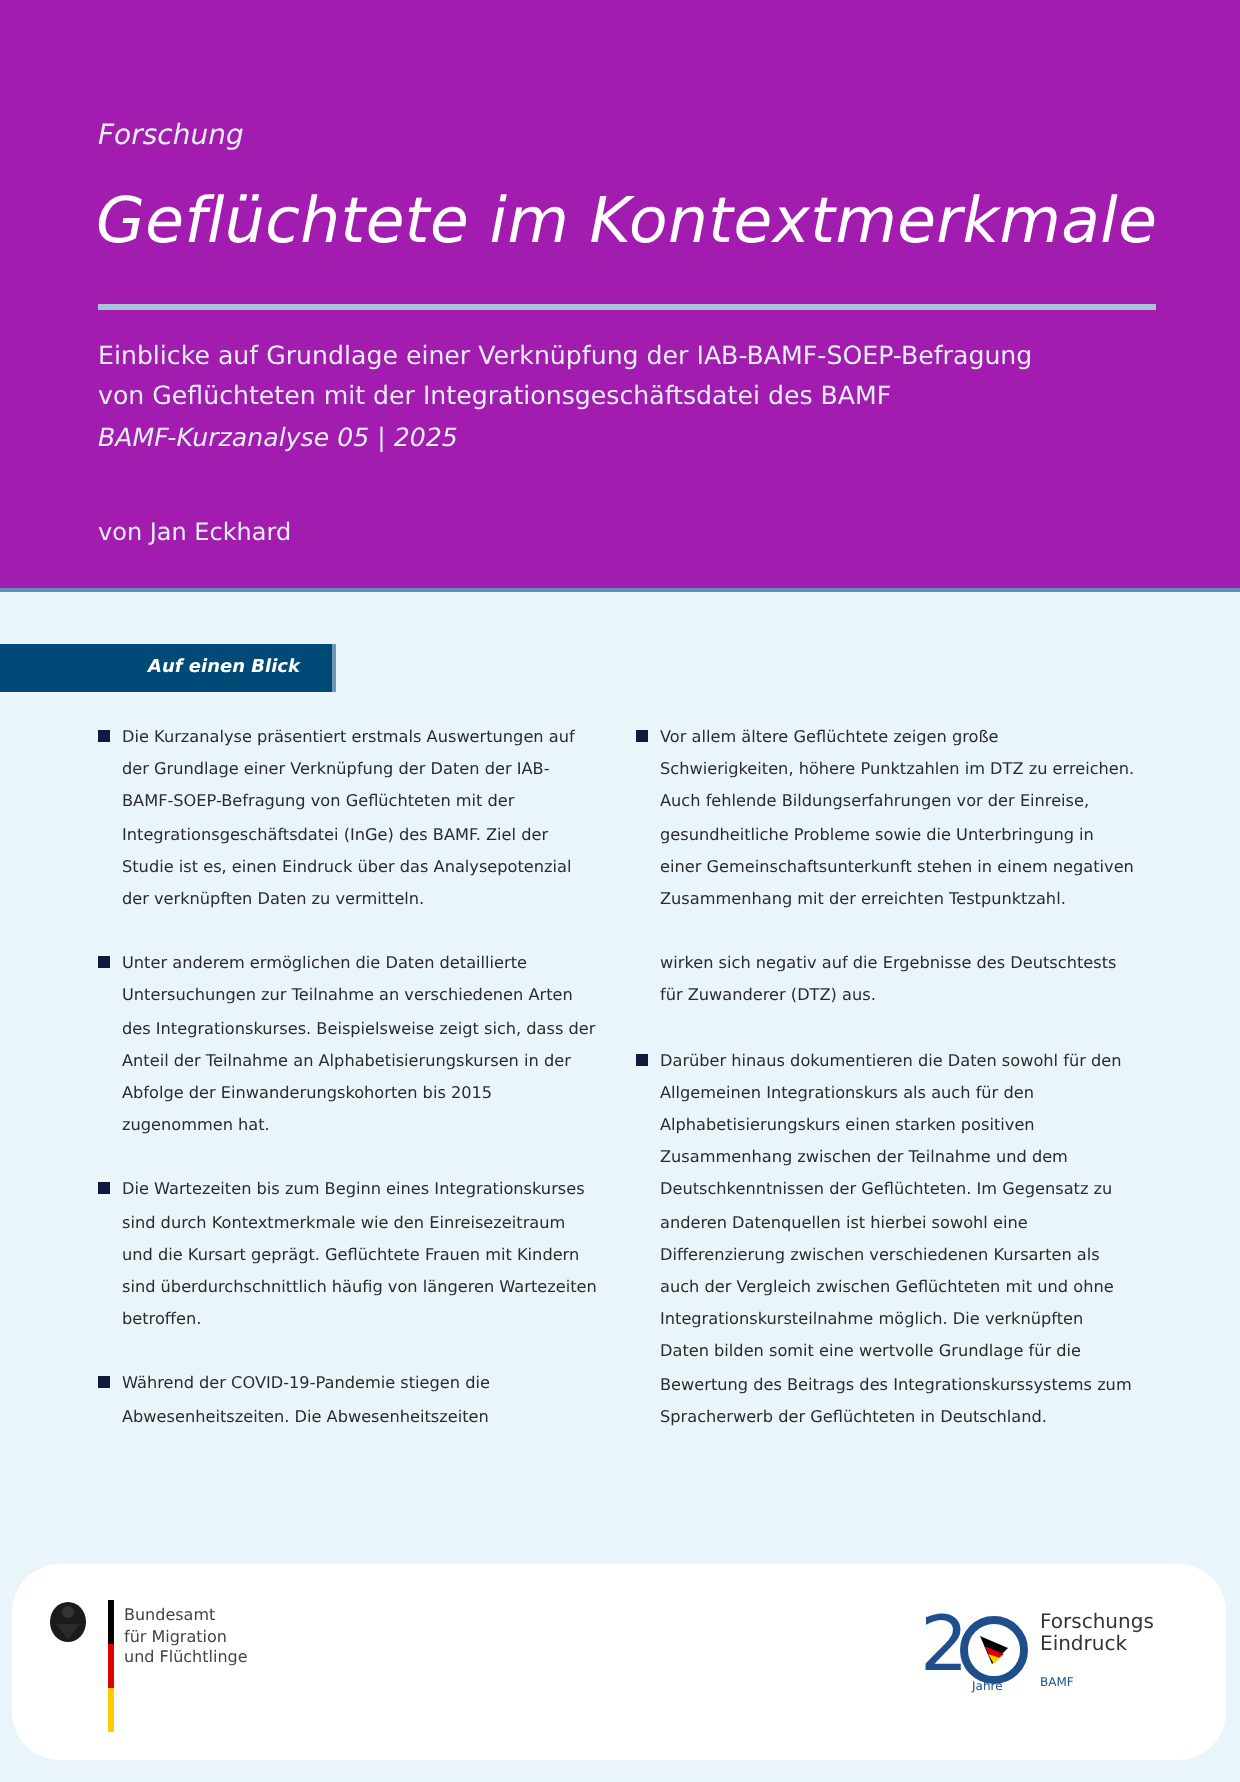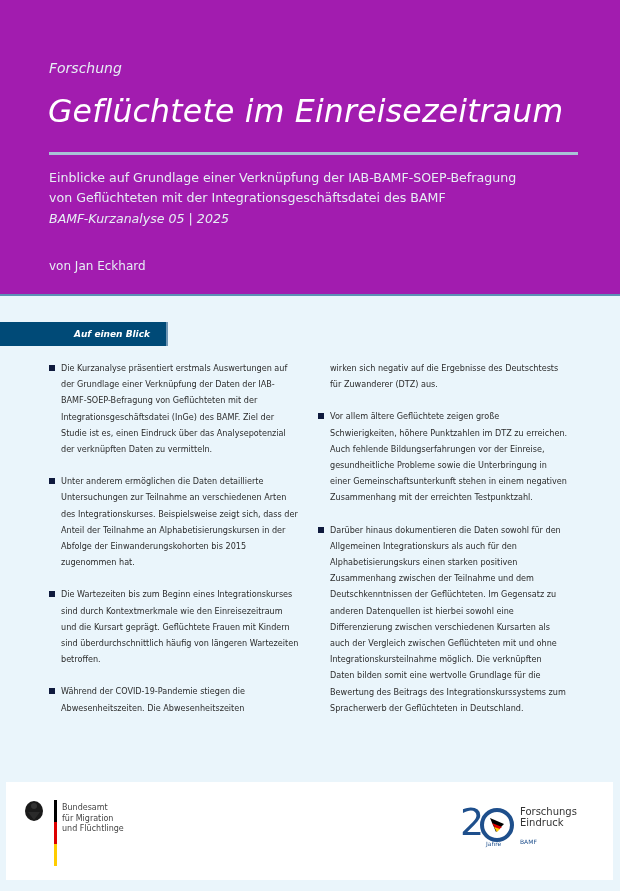--- a/index.html
+++ b/index.html
@@ -60,20 +60,21 @@
     .bullet {
       position: relative; padding-left: 12px;
     }
     .bullet-marker {
       position: absolute; left: 0; top: 5px; width: 6px; height: 6px;
       background: #0f1a3d;
     }
     .footer {
       position: absolute; left: 6px; top: 782px; width: 607px; height: 98px;
       background: #ffffff;
+      border-radius: 24px;
     }
     .bamf-logo { position: absolute; left: 18px; top: 18px; width: 140px; height: 70px; }
     .eagle { position: absolute; left: 0; top: 0; width: 20px; height: 24px; }
     .flag-bar { position: absolute; left: 30px; top: 0; width: 3px; height: 66px; }
     .flag-bar .b { height: 22px; background: #000000; }
     .flag-bar .r { height: 22px; background: #dd0000; }
     .flag-bar .g { height: 22px; background: #ffcc00; }
     .bamf-text {
       position: absolute; left: 38px; top: 3px;
       font-size: 8px; line-height: 10.5px; color: #444444;
@@ -98,21 +99,21 @@
     }
     .fz-bamf {
       position: absolute; left: 60px; top: 38px; font-size: 6px; color: #1e4f8c;
     }
   </style>
 </head>
 <body>
 
 <div class="header">
   <div class="kicker">Forschung</div>
-  <h1 class="title">Geflüchtete im Einreisezeitraum</h1>
+  <h1 class="title">Geflüchtete im Kontextmerkmale</h1>
   <div class="title-rule"></div>
   <div class="subtitle">
     <div>Einblicke auf Grundlage einer Verknüpfung der IAB-BAMF-SOEP-Befragung</div>
     <div>von Geflüchteten mit der Integrationsgeschäftsdatei des BAMF</div>
   </div>
   <div class="series">BAMF-Kurzanalyse 05 | 2025</div>
   <div class="author">von Jan Eckhard</div>
 </div>
 <div class="header-bottom-line"></div>
 
@@ -134,25 +135,25 @@
     <span>Die Wartezeiten bis zum Beginn eines Integrationskurses sind durch Kontextmerkmale wie den Einreisezeitraum und die Kursart geprägt. Geflüchtete Frauen mit Kindern sind überdurchschnittlich häufig von längeren Wartezeiten betroffen.</span>
   </div>
   <div class="bullet">
     <span class="bullet-marker"></span>
     <span>Während der COVID-19-Pandemie stiegen die Abwesenheitszeiten. Die Abwesenheitszeiten</span>
   </div>
 </div>
 
 <div class="col col-right">
   <div class="bullet" style="margin-bottom:16px;">
-    <span>wirken sich negativ auf die Ergebnisse des Deutschtests für Zuwanderer (DTZ) aus.</span>
+    <span class="bullet-marker"></span>
+    <span>Vor allem ältere Geflüchtete zeigen große Schwierigkeiten, höhere Punktzahlen im DTZ zu erreichen. Auch fehlende Bildungserfahrungen vor der Einreise, gesundheitliche Probleme sowie die Unterbringung in einer Gemeinschaftsunterkunft stehen in einem negativen Zusammenhang mit der erreichten Testpunktzahl.</span>
   </div>
   <div class="bullet" style="margin-bottom:16px;">
-    <span class="bullet-marker"></span>
-    <span>Vor allem ältere Geflüchtete zeigen große Schwierigkeiten, höhere Punktzahlen im DTZ zu erreichen. Auch fehlende Bildungserfahrungen vor der Einreise, gesundheitliche Probleme sowie die Unterbringung in einer Gemeinschaftsunterkunft stehen in einem negativen Zusammenhang mit der erreichten Testpunktzahl.</span>
+    <span>wirken sich negativ auf die Ergebnisse des Deutschtests für Zuwanderer (DTZ) aus.</span>
   </div>
   <div class="bullet">
     <span class="bullet-marker"></span>
     <span>Darüber hinaus dokumentieren die Daten sowohl für den Allgemeinen Integrationskurs als auch für den Alphabetisierungskurs einen starken positiven Zusammenhang zwischen der Teilnahme und dem Deutschkenntnissen der Geflüchteten. Im Gegensatz zu anderen Datenquellen ist hierbei sowohl eine Differenzierung zwischen verschiedenen Kursarten als auch der Vergleich zwischen Geflüchteten mit und ohne Integrationskursteilnahme möglich. Die verknüpften Daten bilden somit eine wertvolle Grundlage für die Bewertung des Beitrags des Integrationskurssystems zum Spracherwerb der Geflüchteten in Deutschland.</span>
   </div>
 </div>
 
 <div class="footer">
   <div class="bamf-logo">
     <svg class="eagle" viewBox="0 0 20 24">

